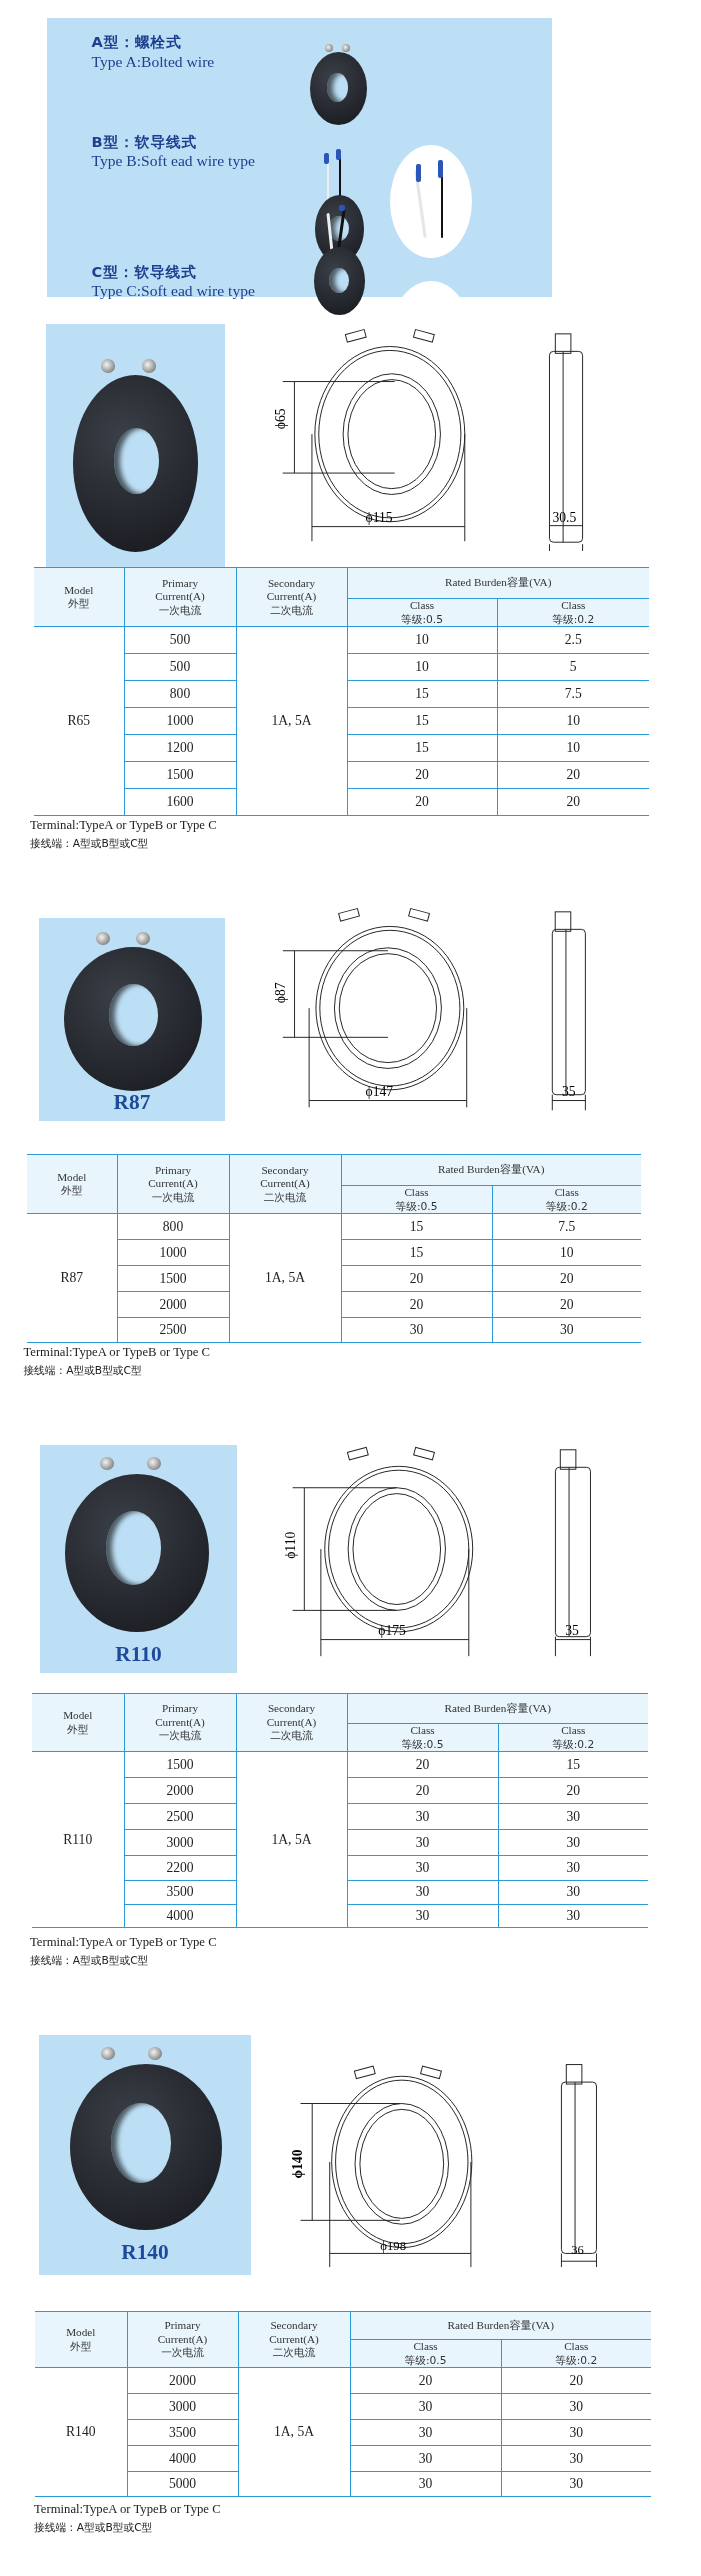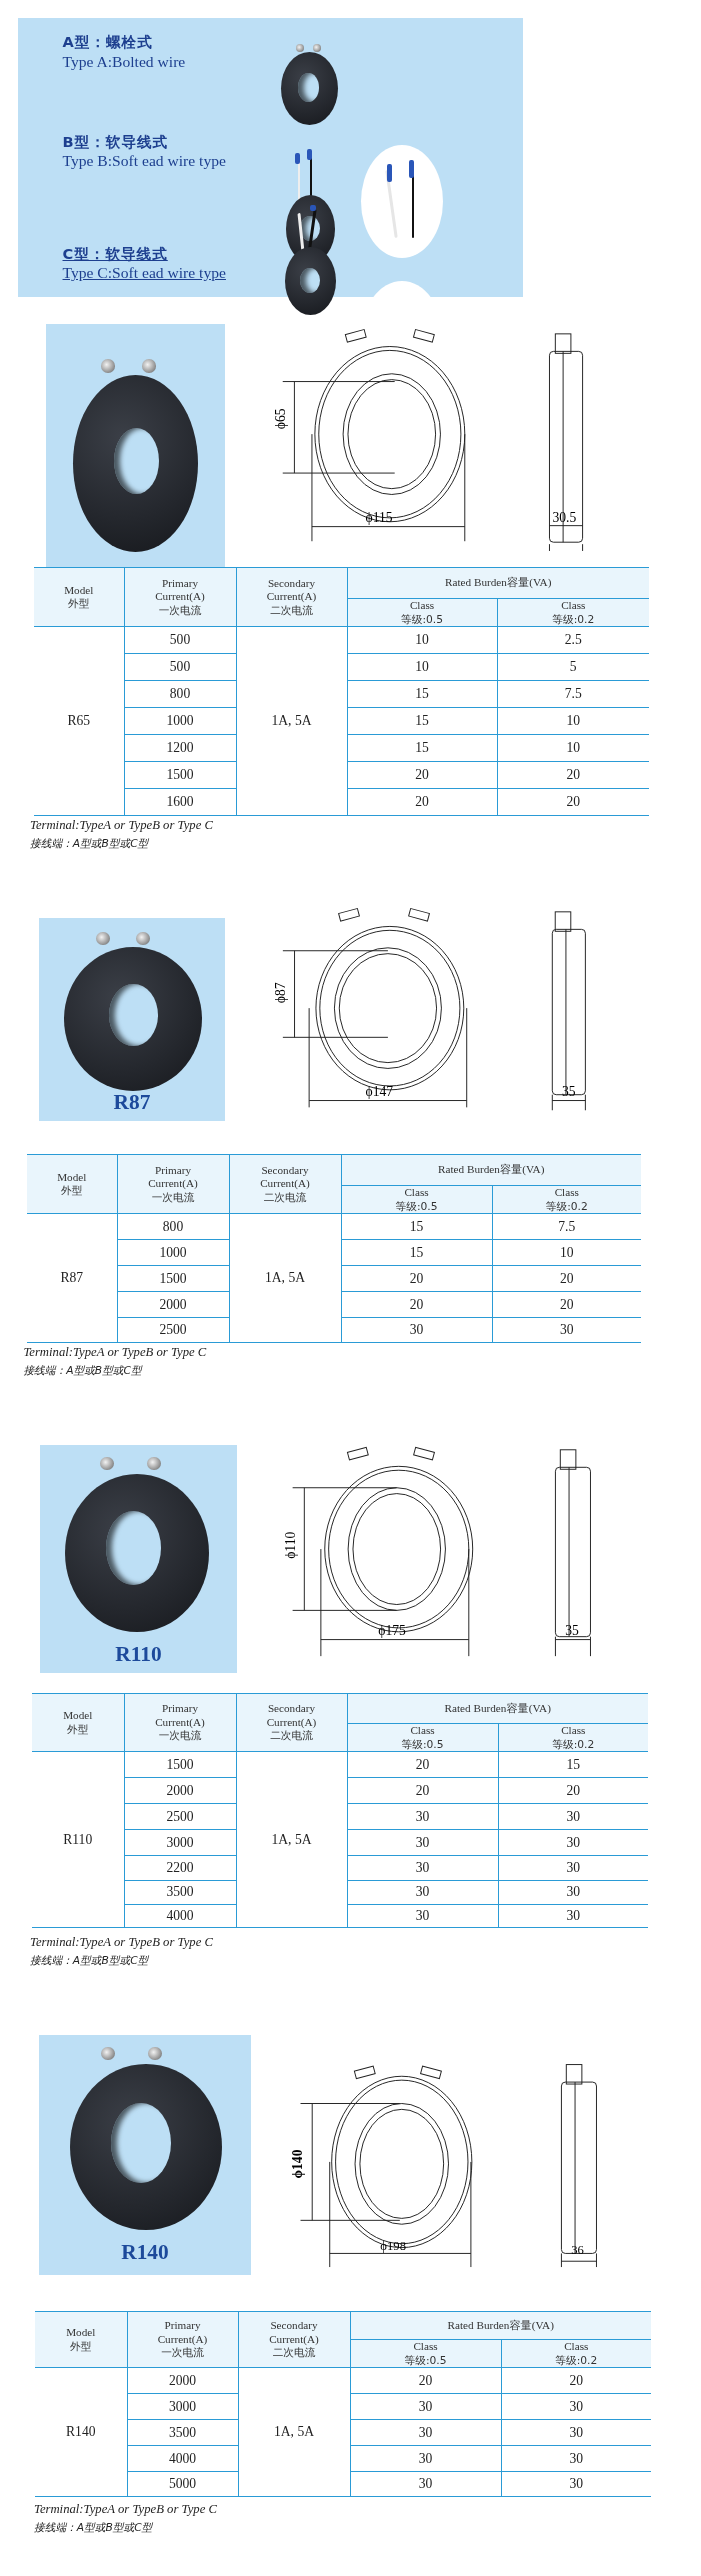--- a/index.html
+++ b/index.html
@@ -1,18 +1,18 @@
 <!DOCTYPE html>
 <html><head>
 <meta charset="utf-8">
 <style>
   html, body { margin:0; padding:0; background:#ffffff; }
   body { width:702px; height:2576px; position:relative; overflow:hidden;
          font-family:"Liberation Serif","DejaVu Serif",serif; color:#222; }
-  .abs { position:absolute; }
+  .abs { position:absolute;margin-left:29px; }
 
   
   .type-panel { left:17.5px; top:17.5px; width:505px; height:279px; background:#bddff5; }
   .type-label { position:absolute; left:45px; color:#1d3f8f; font-size:15.6px; line-height:19.5px; }
   .type-label .cn { font-family:"DejaVu Sans",sans-serif; font-weight:bold; font-size:14.6px; letter-spacing:1px; }
   .type-label .en { font-size:15.6px; }
   .wire-circle { position:absolute; width:82px; height:113px; border-radius:50%; background:#ffffff; }
 
   
   .ring { position:absolute; border-radius:50%; background:radial-gradient(circle at 40% 35%, #3b3f47 0%, #24272d 60%, #15171b 100%); }
@@ -30,36 +30,36 @@
 
   
   table.spec { position:absolute; border-collapse:collapse; font-family:"Liberation Serif",serif; }
   table.spec td, table.spec th { border:1.5px solid #2a9bd6; text-align:center; padding:0; font-weight:normal; }
   table.spec th { background:#e9f5fc; color:#333; font-size:11.2px; line-height:13.6px; }
   table.spec td { font-size:13.6px; color:#222; }
   table.spec tr.rows td.model { border-left:none; }
   table.spec th.model { border-left:none; }
   table.spec td.last, table.spec th.last { border-right:none; }
   table.spec .cn { font-family:"DejaVu Sans",sans-serif; font-size:10.7px; }
-  .note { position:absolute; font-size:12.7px; color:#222; line-height:17.5px;font-style:italic; }
+  .note { position:absolute; font-size:12.7px; color:#222; line-height:17.5px; }
   .note .cn { font-family:"DejaVu Sans",sans-serif; font-size:10.7px; }
 </style>
 </head>
 <body>
 
 <div class="abs type-panel">
   <div class="type-label" style="top:14.6px;">
     <div class="cn">A型：螺栓式</div>
     <div class="en">Type A:Bolted wire</div>
   </div>
   <div class="type-label" style="top:114px;">
     <div class="cn">B型：软导线式</div>
     <div class="en">Type B:Soft ead wire type</div>
   </div>
-  <div class="type-label" style="top:226px;text-decoration:underline;">
+  <div class="type-label" style="top:244px;">
     <div class="cn">C型：软导线式</div>
     <div class="en">Type C:Soft ead wire type</div>
   </div>
 
   <div>
     <div class="bolt" style="left:278px;top:26px;width:8.8px;height:8.8px;"></div>
     <div class="bolt" style="left:295px;top:26px;width:8.8px;height:8.8px;"></div>
     <div class="ring" style="left:263px;top:34px;width:57px;height:73px;">
       <div class="hole" style="left:17.5px;top:21.4px;width:21.4px;height:29px;"></div>
     </div>

